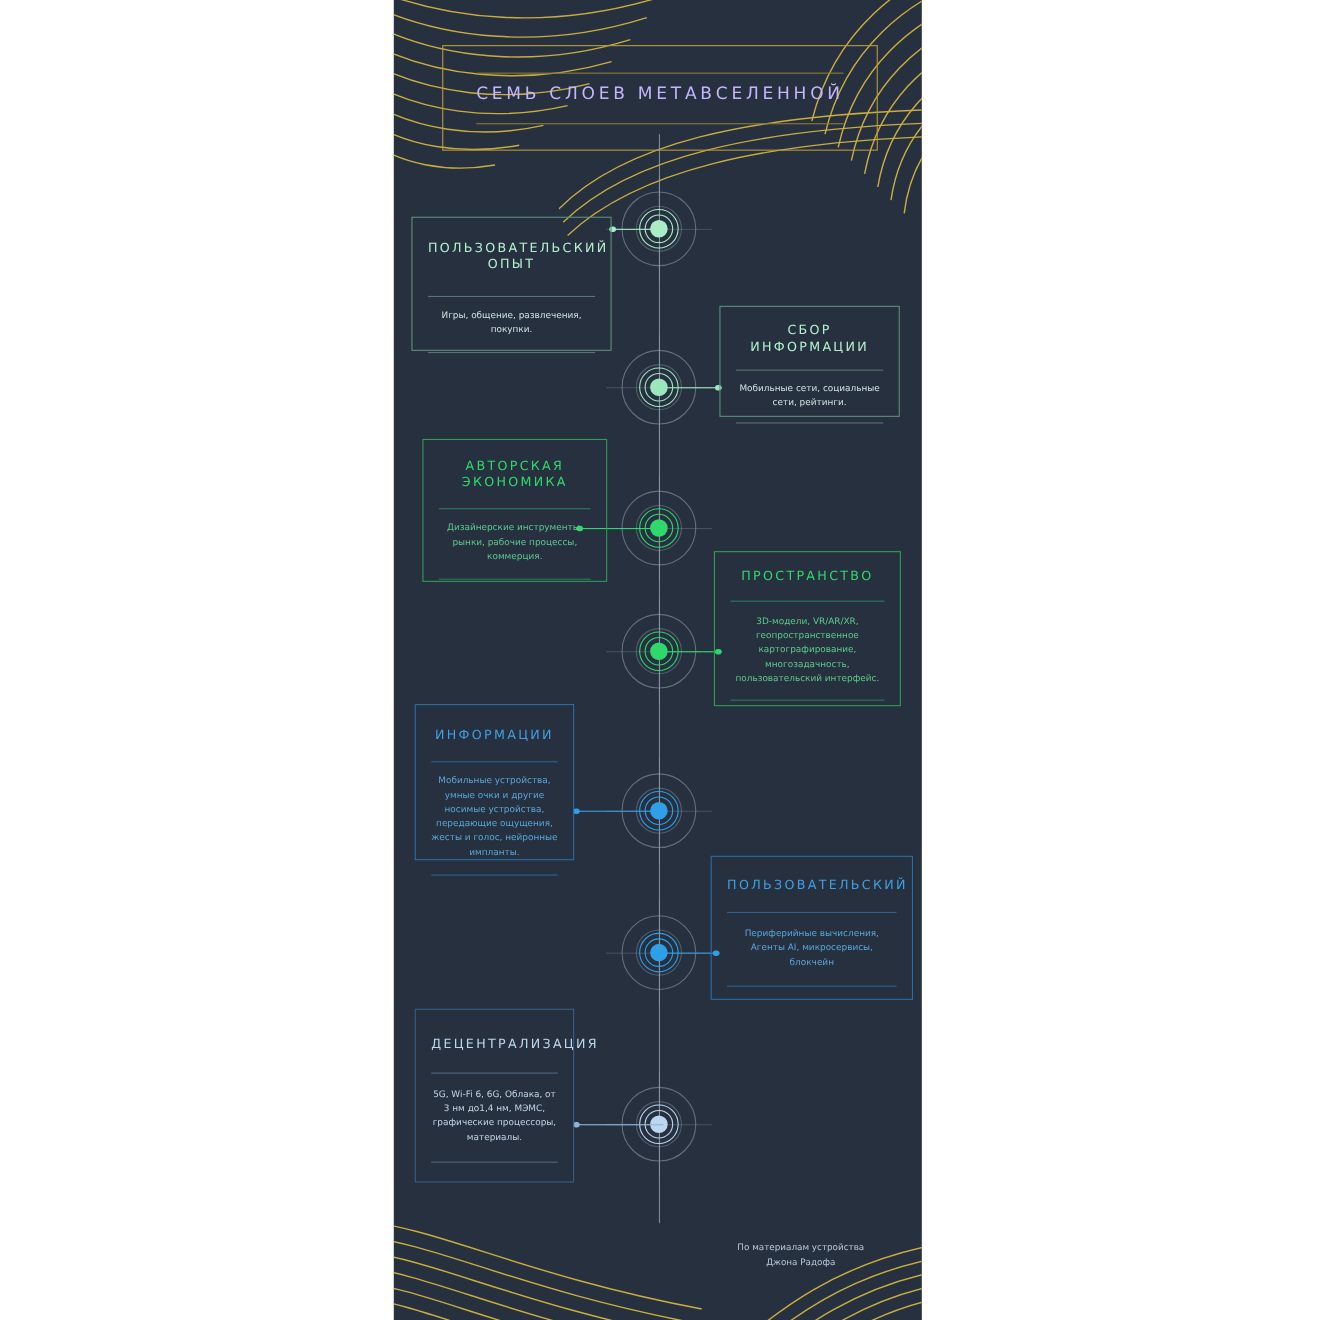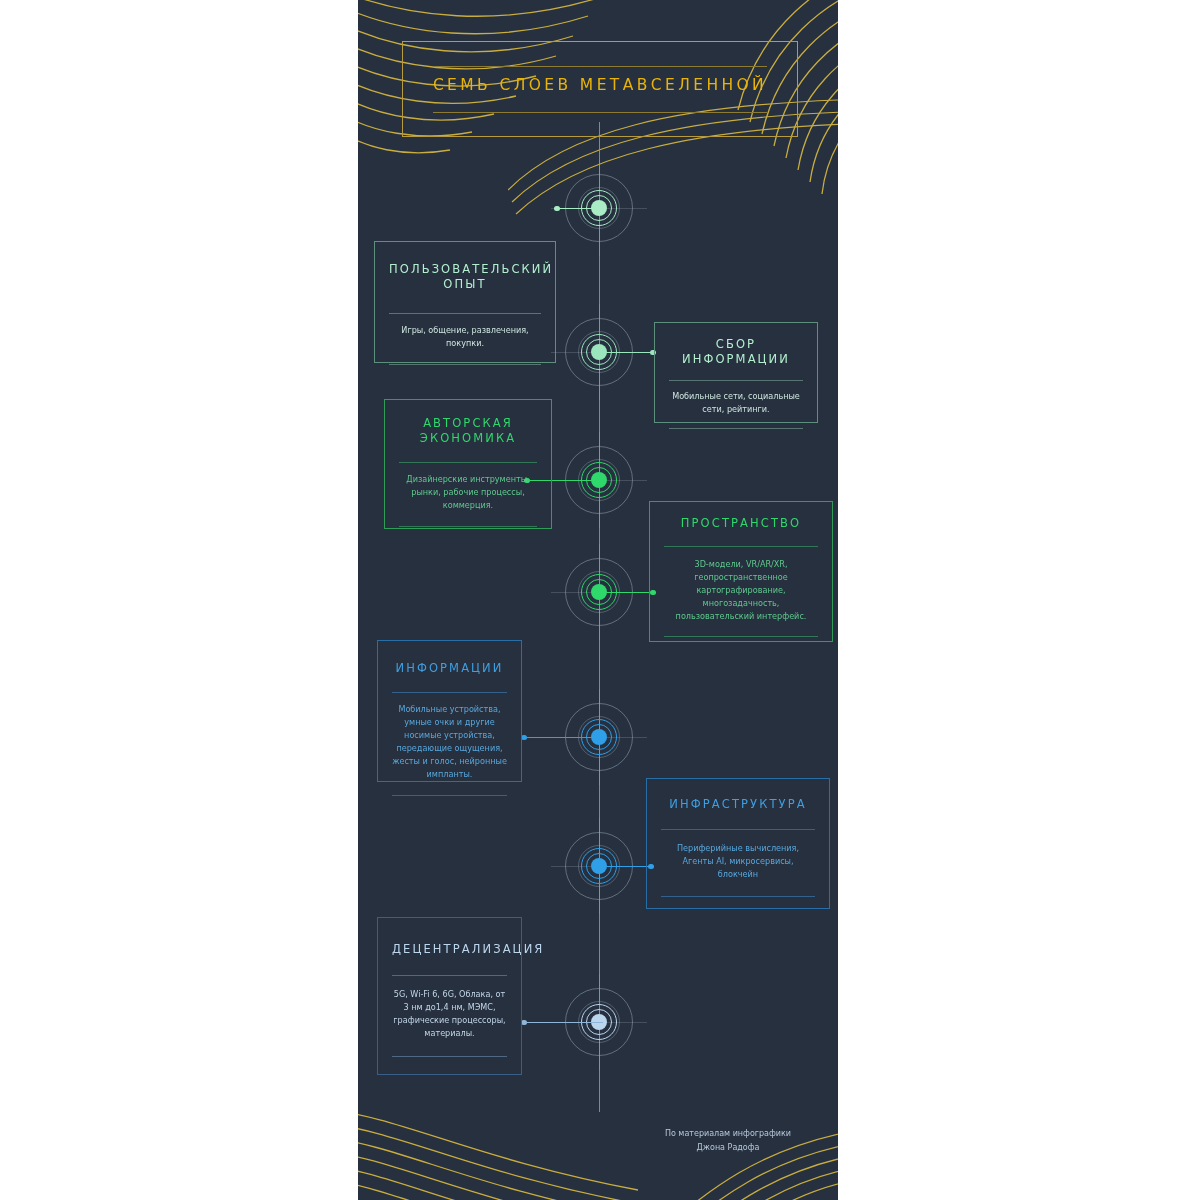--- a/index.html
+++ b/index.html
@@ -26,21 +26,21 @@
     position:absolute;left:44px;top:41px;width:396px;height:96px;
     border:1px solid #b79b3d;box-sizing:border-box;
   }
   #title-box .rule{
     position:absolute;left:30px;right:30px;height:1px;background:#8d7a33;
   }
   #title-box .rule.top{top:24px;}
   #title-box .rule.bot{bottom:23px;}
   #title-text{
     position:absolute;left:0;right:0;top:34px;text-align:center;
-    color:#eab308;font-size:15.5px;letter-spacing:3.4px;font-weight:400;
+    color:#c4b5fd;font-size:15.5px;letter-spacing:3.4px;font-weight:400;
     font-family:"DejaVu Sans",sans-serif;
   }
 
   
   #spine{
     position:absolute;left:241px;top:122px;width:1.4px;height:990px;
     background:#8e99a8;opacity:.85;
   }
 
   
@@ -95,21 +95,21 @@
   }
   .card hr{
     border:0;height:1px;background:rgba(160,190,180,.45);margin:0;
   }
   .card .cbody{
     text-align:center;font-size:8.1px;line-height:13px;color:#cfe3dd;
     font-family:"DejaVu Sans",sans-serif;
   }
 
   
-  .g-soft{border-color:#5c8f7c;margin-top:44px;}
+  .g-soft{border-color:#5c8f7c;}
   .g-soft .ctitle{color:#b4f0cf;}
   .g-soft hr{background:rgba(150,200,180,.45);}
   .g-soft .cbody{color:#cfe5df;}
 
   .g-bright{border-color:#2f9d56;}
   .g-bright .ctitle{color:#2fd86a;}
   .g-bright hr{background:rgba(60,180,110,.55);}
   .g-bright .cbody{color:#5fc98d;}
 
   
@@ -266,21 +266,21 @@
       <div class="halo"></div>
       <div class="halo2"></div>
       <div class="ring1"></div>
       <div class="ring2"></div>
       <div class="dot"></div>
     </div>
     <div class="conn right" style="left:241px;top:592px;width:57px;color:#2fd86a;">
       <div class="cline"></div>
       <div class="cdot"></div>
     </div>
-    <div class="card g-bright" style="left:291px;top:501px;width:184px;height:141px;">
+    <div class="card g-bright" style="left:291px;top:501px;width:170px;height:141px;">
       <div class="ctitle" style="margin-top:14px;">ПРОСТРАНСТВО</div>
       <hr style="margin-top:15px;">
       <div class="cbody" style="margin-top:11px;">3D-модели, VR/AR/XR, геопространственное картографирование, многозадачность, пользовательский интерфейс.</div>
       <hr style="margin-top:13px;">
     </div>
 
     <div class="node" style="left:241px;top:737px;color:#2f9fe8;">
       <div class="cross-v"></div>
       <div class="cross-h"></div>
       <div class="halo"></div>
@@ -307,21 +307,21 @@
       <div class="halo2"></div>
       <div class="ring1"></div>
       <div class="ring2"></div>
       <div class="dot"></div>
     </div>
     <div class="conn right" style="left:241px;top:866px;width:55px;color:#2f9fe8;">
       <div class="cline"></div>
       <div class="cdot"></div>
     </div>
     <div class="card b-mid" style="left:288px;top:778px;width:184px;height:131px;">
-      <div class="ctitle" style="margin-top:18px;">ИНФРАСТРУКТУРА</div>
+      <div class="ctitle" style="margin-top:18px;">ПОЛЬЗОВАТЕЛЬСКИЙ</div>
       <hr style="margin-top:17px;">
       <div class="cbody" style="margin-top:12px;">Периферийные вычисления, Агенты AI, микросервисы, блокчейн</div>
       <hr style="margin-top:15px;">
     </div>
 
     <div class="node" style="left:241px;top:1022px;color:#bcd6ee;">
       <div class="cross-v"></div>
       <div class="cross-h"></div>
       <div class="halo"></div>
       <div class="halo2"></div>
@@ -334,18 +334,18 @@
       <div class="cdot"></div>
     </div>
     <div class="card b-soft" style="left:19px;top:917px;width:145px;height:158px;">
       <div class="ctitle" style="margin-top:24px;">ДЕЦЕНТРАЛИЗАЦИЯ</div>
       <hr style="margin-top:18px;">
       <div class="cbody" style="margin-top:12px;">5G, Wi-Fi 6, 6G, Облака, от 3 нм до1,4 нм, МЭМС, графические процессоры, материалы.</div>
       <hr style="margin-top:16px;">
     </div>
 
     <div id="footer">
-      <div>По материалам инфографики</div>
+      <div>По материалам устройства</div>
       <div>Джона Радофа</div>
     </div>
 
   </div>
 </div>
 
 </body></html>

